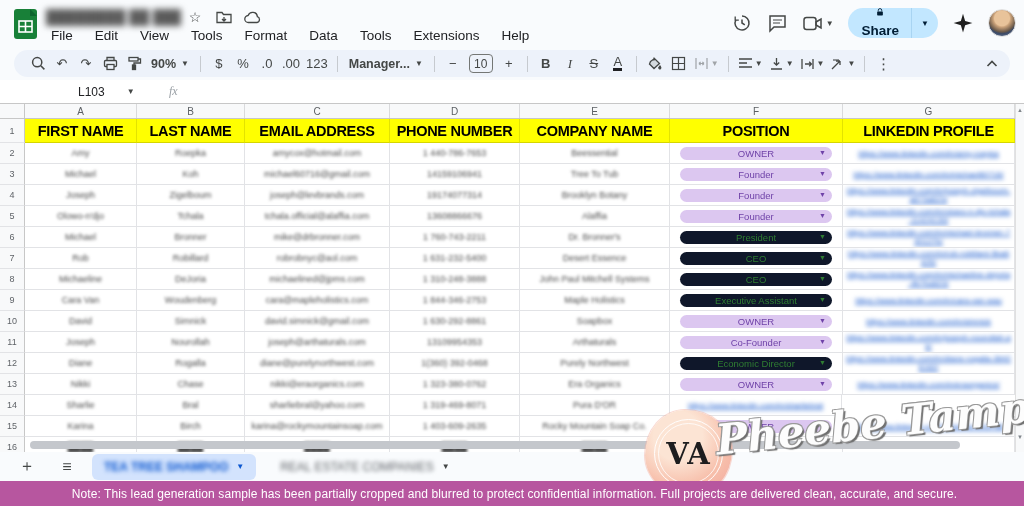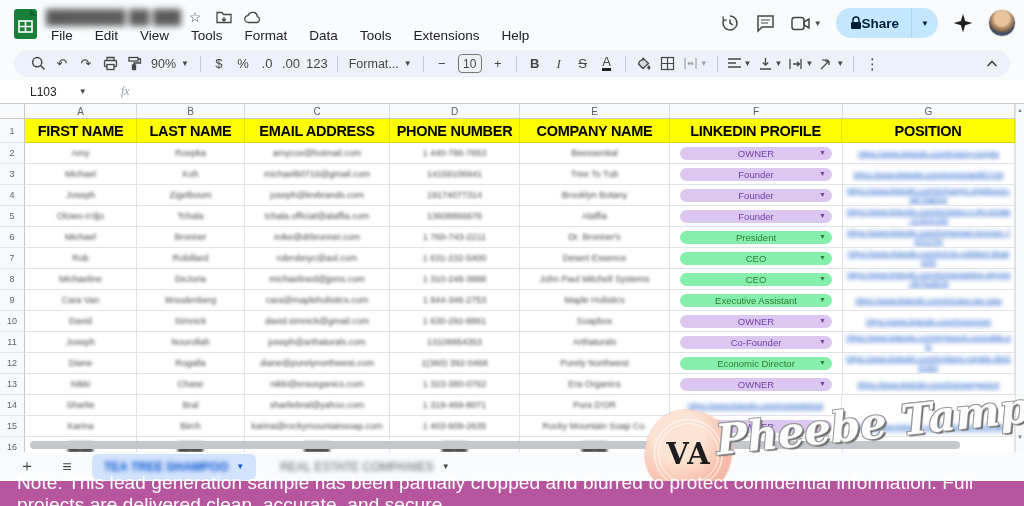--- a/index.html
+++ b/index.html
@@ -14,45 +14,45 @@
                color:#5a5a5a; filter:blur(3px); overflow:hidden; white-space:nowrap; cursor:text; }
   .title-icons { position:absolute; left:186px; top:8px; display:flex; gap:11px; align-items:center; color:#444746; }
   .title-icons .ic { width:18px; height:18px; display:flex; align-items:center; justify-content:center; font-size:14px; }
   .menubar { position:absolute; left:44px; top:26px; display:flex; gap:8px; }
   .menu-item { font-size:13.5px; color:#202124; padding:2px 7px; border-radius:4px; cursor:pointer; }
   .top-right { position:absolute; right:8px; top:8px; display:flex; align-items:center; gap:14px; }
   .tr-ic { width:22px; height:22px; display:flex; align-items:center; justify-content:center; }
   .cam-wrap { display:flex; align-items:center; gap:3px; color:#444746; }
   .caret { font-size:8px; color:#444746; }
   .share-btn { display:flex; align-items:stretch; height:30px; border-radius:15px; overflow:hidden; }
-  .share-main { background:#c2e7ff; color:#001d35; display:flex; align-items:center; padding:0 12px 0 14px;
-                font-size:13.5px; font-weight:bold; border-right:1px solid #a8d4f2; }
+  .share-main { background:#c2e7ff; color:#001d35; display:flex; align-items:center; gap:7px; padding:0 12px 0 14px;
+                font-size:13.5px; font-weight:bold; border-right:1px solid #a8d4f2;flex-direction:column; }
   .share-caret { background:#c2e7ff; display:flex; align-items:center; padding:0 9px; font-size:8px; color:#001d35; }
   .avatar { width:28px; height:28px; border-radius:50%; background:radial-gradient(circle at 50% 32%, #e8c39a 0 34%, #caa27a 40%, #6b5a4a 62%, #3c4a66 70%, #7d93b5 100%); border:1px solid #e0e0e0; }
 
   
   .toolbar { position:absolute; left:14px; top:50px; width:996px; height:27px; background:#edf2fa; border-radius:14px;
              display:flex; align-items:center; padding:0 12px; gap:0; color:#444746; }
   .tbtn { min-width:24px; height:24px; display:flex; align-items:center; justify-content:center; font-size:13px;
           border-radius:4px; cursor:pointer; padding:0 3px; gap:2px; }
   .tbtn svg { display:block; }
   .tdiv { width:1px; height:16px; background:#c6cacf; margin:0 6px; }
-  .zoom-select,.font-select { font-size:12.5px; display:flex; gap:5px; padding:0 5px; }
+  .zoom-select,.font-select { font-size:12.5px; display:flex; gap:5px; padding:0 5px;font-weight:bold; }
   .size-box { width:24px; height:19px; border:1px solid #747775; border-radius:4px; display:flex; align-items:center;
               justify-content:center; font-size:12px; margin:0 4px; background:#edf2fa; }
   .b-bold { font-weight:bold; }
   .b-italic { font-style:italic; font-family:"Liberation Serif", serif; }
   .b-strike { text-decoration:line-through; }
   .b-color { border-bottom:3px solid #202124; line-height:11px; height:15px; }
   .collapse { position:absolute; right:12px; font-size:11px; color:#444746; }
 
   
   .formulabar { position:absolute; left:0; top:80px; width:1024px; height:24px; background:#fff;
                 border-bottom:1px solid #c7c7c7; display:flex; align-items:center; }
-  .name-box { width:95px; padding-left:30px; font-size:12px; color:#202124; display:flex; align-items:center; gap:22px; }
+  .name-box { width:95px; padding-left:30px; font-size:12px; color:#202124; display:flex; align-items:center; gap:22px;margin-left:48px; }
   .fx { font-style:italic; font-family:"Liberation Serif", serif; color:#9aa0a6; font-size:12px; margin-left:26px; }
 
   
   .grid { position:absolute; left:0; top:104px; width:1015px; height:348px; background:#fff; overflow:hidden; }
   .letters-row { display:flex; height:15px; background:#f8f9fa; border-bottom:1px solid #c7c7c7; }
   .corner { width:25px; border-right:1px solid #c7c7c7; background:#f8f9fa; }
   .letter { border-right:1px solid #d9dadc; font-size:10px; color:#5c6064; display:flex; align-items:center; justify-content:center; }
   .grid-row { display:flex; min-height:21px; }
   .rownum { width:25px; background:#f8f9fa; border-right:1px solid #c7c7c7; border-bottom:1px solid #e2e3e6;
             font-size:9px; color:#5f6368; display:flex; align-items:center; justify-content:center; flex:none; }
@@ -63,42 +63,42 @@
   .hcell { background:#ffff00; font-weight:800; font-size:14.5px; letter-spacing:-0.3px; color:#000;
            border-right:1px solid #e3e300; border-bottom:1px solid #d6d600; white-space:nowrap; }
   .blur { filter:blur(1.7px); color:#4a4a4a; }
   .link { filter:blur(1.9px); color:#1155cc; text-decoration:underline; font-size:8px; line-height:9px;
           display:block; width:100%; word-break:break-all; text-align:center; }
   .pill { width:152px; height:13px; border-radius:7px; display:flex; align-items:center; justify-content:center;
           position:relative; font-size:9.5px;text-align:center; }
   .pill .pcaret { position:absolute; right:6px; font-size:7px; top:2px; }
   .pill-purple { background:#dcc7f0; color:#6f42a8; }
   .pill-purple .pcaret { color:#6f42a8; }
-  .pill-green { background:#86efac; color:#2f7d32; }
+  .pill-green { background:#0f172a; color:#2f7d32; }
   .pill-green .pcaret { color:#2f7d32; }
   .hscrollbar { position:absolute; left:30px; top:337px; width:930px; height:8px; background:#c4c7cc; border-radius:4px; }
   .vscroll { position:absolute; left:1015px; top:104px; width:9px; height:348px; background:#f8f9fa; border-left:1px solid #e0e0e0; }
   .vs-arrow { position:absolute; left:1px; font-size:6px; color:#80868b; }
 
   
   .tabbar { position:absolute; left:0; top:452px; width:1024px; height:29px; background:#f9fbfd; display:flex;
             align-items:center; z-index:10; }
   .tb-ic { width:26px; height:26px; display:flex; align-items:center; justify-content:center; color:#444746;
            font-size:16px; margin-left:14px; cursor:pointer; }
   .sheet-tab { height:26px; display:flex; align-items:center; gap:8px; padding:0 12px; border-radius:6px;
                font-size:12px; margin-left:12px; cursor:pointer; }
   .tab-active { background:#d3e3fd; color:#0b57d0; font-weight:bold; }
   .tab-active .tab-label { filter:blur(2px); }
   .tab-active .caret { color:#0b57d0; }
   .tab-idle { color:#5f6368; }
   .tab-idle .tab-label { filter:blur(2px); }
 
   
   .notebar { position:absolute; left:0; top:481px; width:1024px; height:25px; background:#b7569f; color:#fff;
-             display:flex; align-items:center; padding-left:17px; font-size:19px; letter-spacing:0.1px; z-index:60; }
+             display:flex; align-items:center; padding-left:5px; font-size:12px; letter-spacing:0.1px; z-index:60;justify-content:center; }
 
   
   .watermark { position:absolute; inset:0; pointer-events:none; z-index:40; }
   .wm-badge { position:absolute; left:645px; top:410px; width:87px; height:87px;
               background:radial-gradient(circle at 38% 30%, #fce4d4 0 30%, #f7bfab 62%, #f1a49c 100%);
               border-radius:46% 54% 48% 52% / 52% 46% 54% 48%;
               box-shadow:0 0 0 1px rgba(245,180,165,0.5); }
   .wm-badge::before { content:""; position:absolute; inset:9px; border:1.5px solid rgba(255,255,255,0.95); border-radius:50%; }
   .wm-badge::after { content:""; position:absolute; inset:13px; border:1px solid rgba(255,255,255,0.8); border-radius:50%; }
   .wm-badge-text { position:absolute; inset:0; display:flex; align-items:center; justify-content:center;
@@ -218,21 +218,21 @@
       <span class="caret">▼</span>
       </span>
     <span class="tdiv"></span>
     <span class="tbtn">$</span>
     <span class="tbtn">%</span>
     <span class="tbtn">.0</span>
     <span class="tbtn">.00</span>
     <span class="tbtn">123</span>
     <span class="tdiv"></span>
     <span class="tbtn font-select">
-      <span>Format...</span>
+      <span>Manager...</span>
       <span class="caret">▼</span>
       </span>
     <span class="tdiv"></span>
     <span class="tbtn">−</span>
     <span class="size-box">10</span>
     <span class="tbtn">+</span>
     <span class="tdiv"></span>
     <span class="tbtn b-bold">B</span>
     <span class="tbtn b-italic">I</span>
     <span class="tbtn b-strike">S</span>
@@ -314,22 +314,22 @@
         <div class="letter c6">G</div>
       </div>
     <div id="rows-container">
         <div class="grid-row hrow">
           <div class="rownum">1</div>
           <div class="cell hcell c0">FIRST NAME</div>
           <div class="cell hcell c1">LAST NAME</div>
           <div class="cell hcell c2">EMAIL ADDRESS</div>
           <div class="cell hcell c3">PHONE NUMBER</div>
           <div class="cell hcell c4">COMPANY NAME</div>
+          <div class="cell hcell c5">POSITION</div>
           <div class="cell hcell c6">LINKEDIN PROFILE</div>
-          <div class="cell hcell c5">POSITION</div>
         </div>
         <div class="grid-row">
           <div class="rownum">2</div>
           <div class="cell c0">
             <span class="blur">Amy</span>
           </div>
           <div class="cell c1">
             <span class="blur">Roepka</span>
           </div>
           <div class="cell c2">

